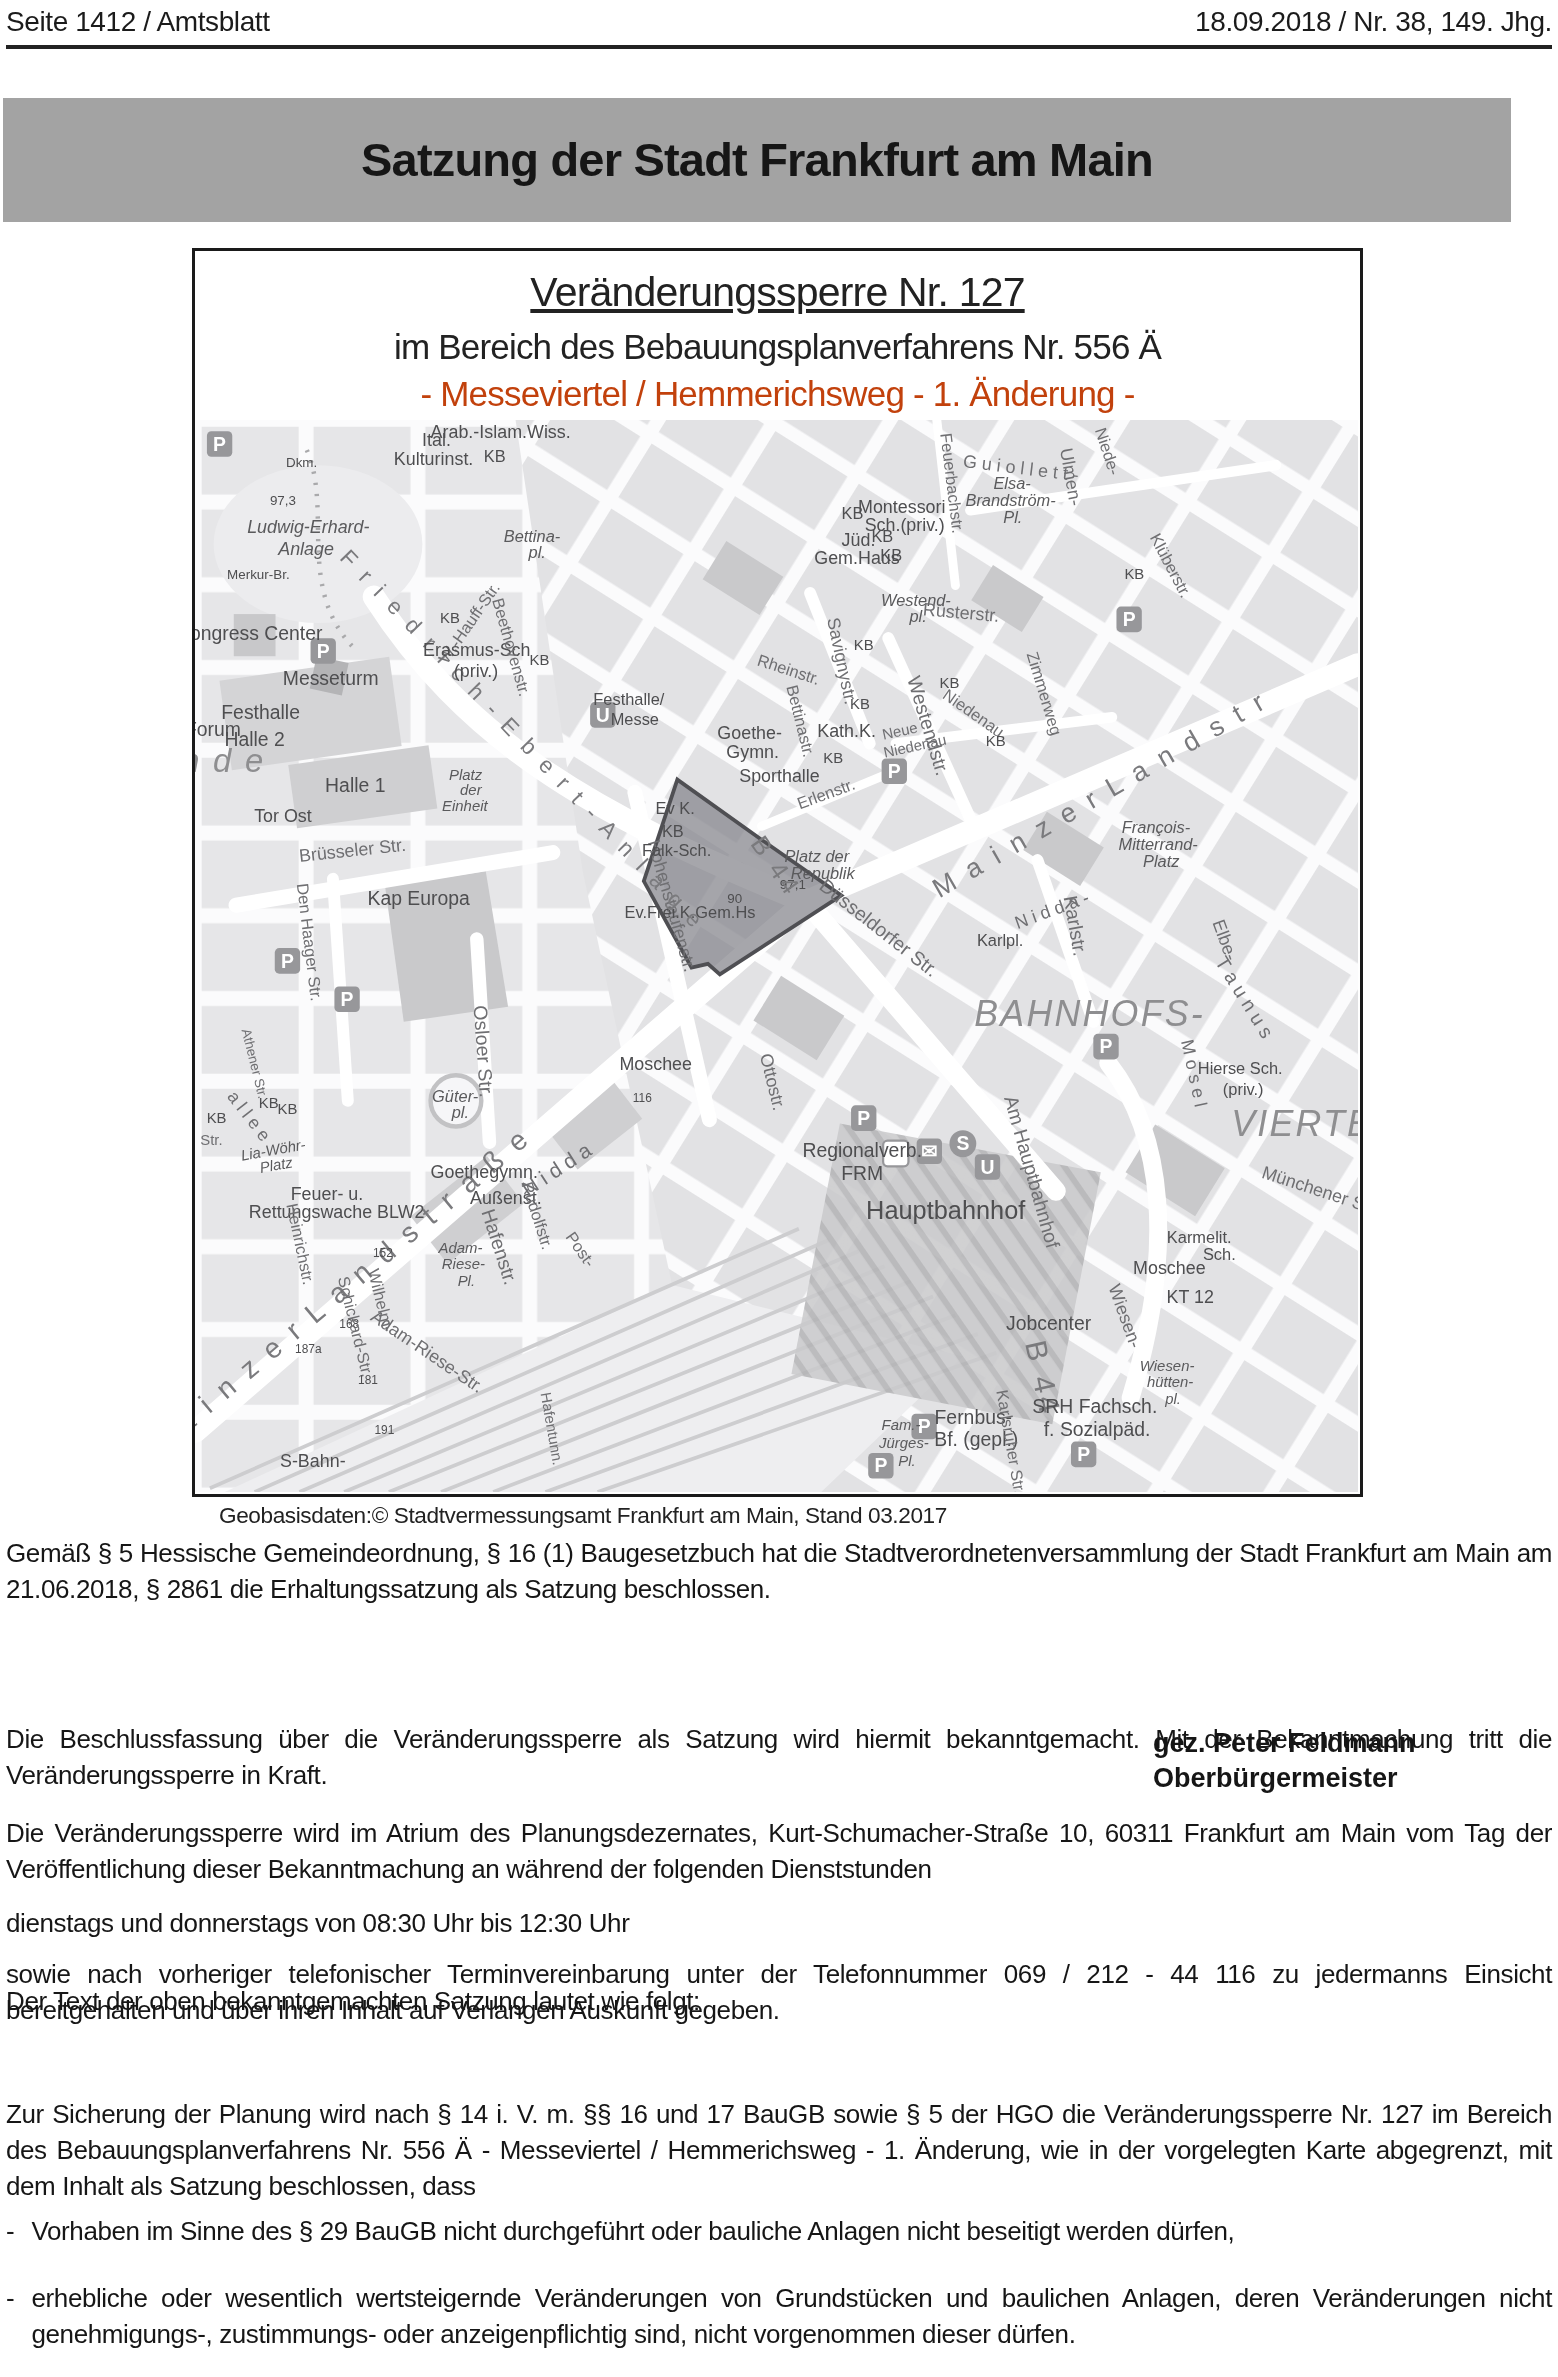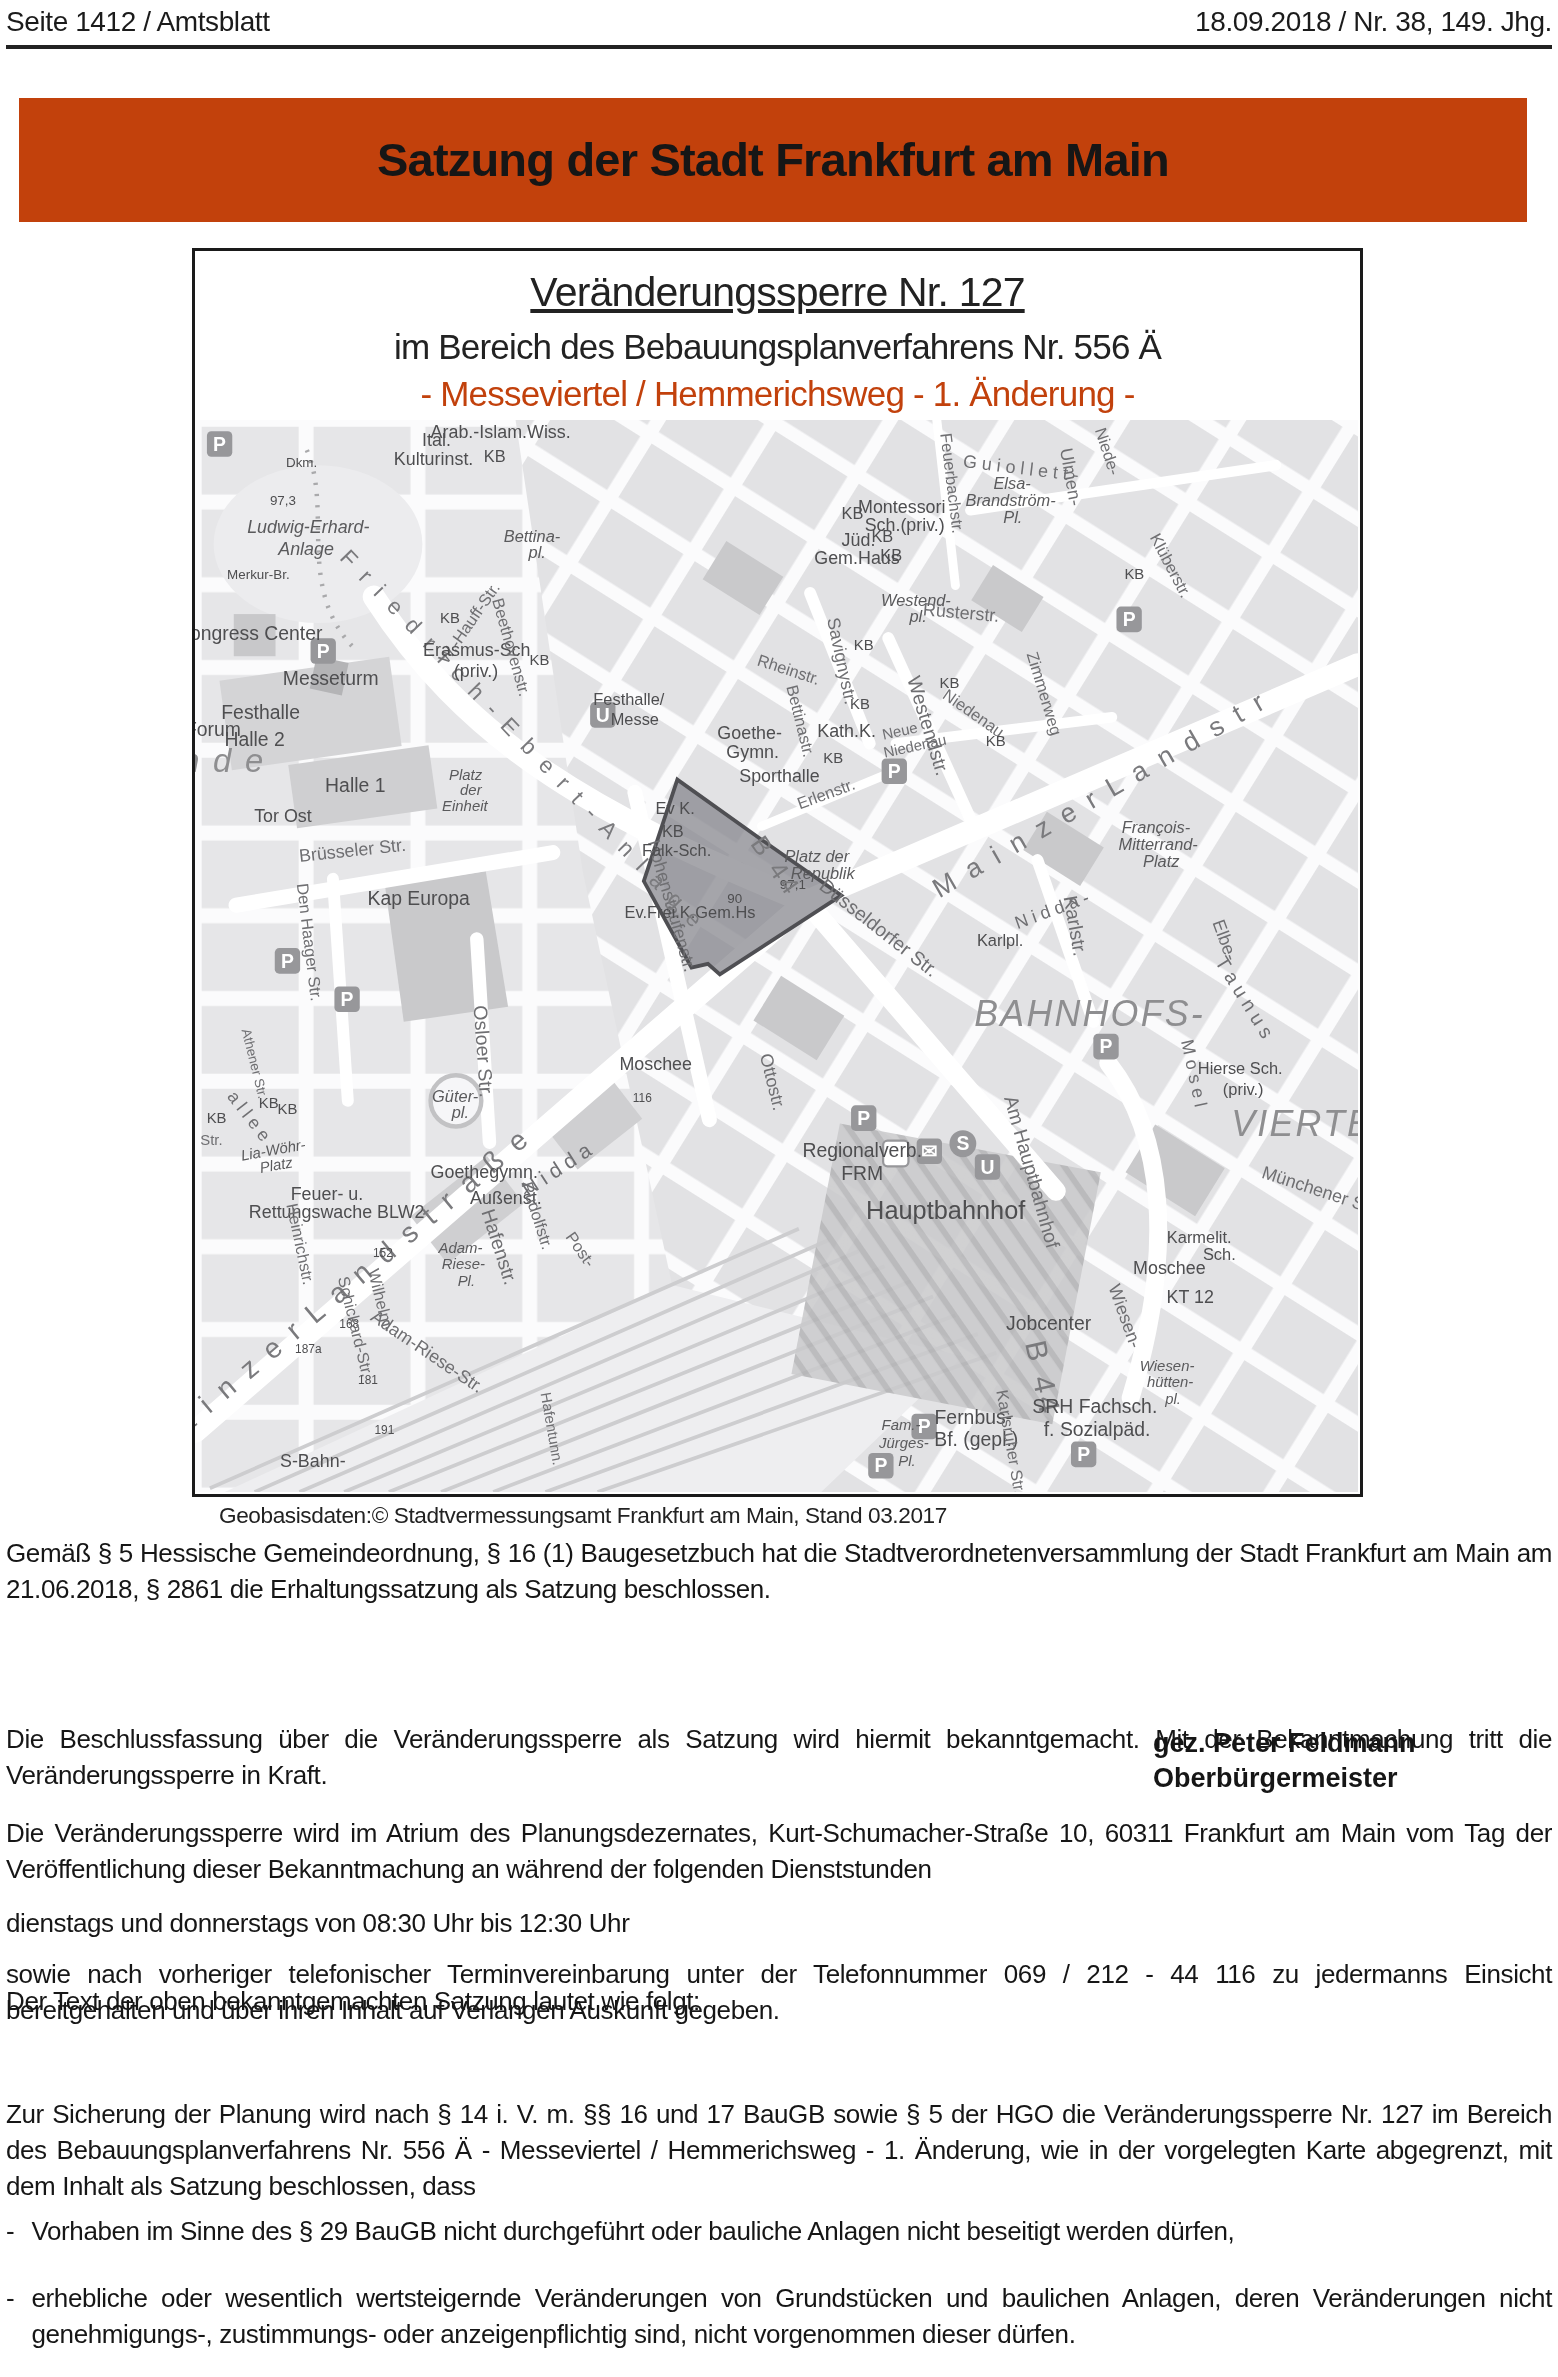--- a/index.html
+++ b/index.html
@@ -5,21 +5,21 @@
   html,body{margin:0;padding:0;background:#ffffff;}
   .page{position:relative;width:1558px;height:2377px;background:#ffffff;overflow:hidden;
         font-family:"Liberation Sans",sans-serif;color:#1b1b1b;}
   
   .hdr{position:absolute;top:6px;left:6px;right:6px;height:38px;font-size:28px;
        letter-spacing:-0.4px;color:#1b1b1b;}
   .hdr .l{position:absolute;left:0;top:0;}
   .hdr .r{position:absolute;right:0;top:0;margin-left:37px;}
   .hdr-rule{position:absolute;top:45px;left:6px;right:6px;height:3.8px;background:#222;}
   
-  .banner{position:absolute;top:98px;left:19px;width:1508px;height:124px;background:#c2410c;}
+  .banner{position:absolute;top:98px;left:3px;width:1508px;height:124px;background:#a3a3a3;}
   .banner .t{width: 100%;text-align:center;line-height:124px;font-size:47px;font-weight:bold;
              letter-spacing:-0.8px;color:#161616;}
   
   .figure{position:absolute;top:248px;left:192px;width:1171px;height:1249px;
           border:3.8px solid #1a1a1a;box-sizing:border-box;background:#fff;}
   .fig-titles{height:169px;text-align:center;}
   .ft1{font-size:41px;letter-spacing:-0.8px;padding-top:18px;color:#222;text-decoration:underline;}
   .ft2{font-size:35px;letter-spacing:-0.8px;padding-top:10.5px;color:#222;}
   .ft3{font-size:35px;letter-spacing:-0.8px;padding-top:7.5px;color:#c2410c;}
   .mapwrap{position:absolute;left:0;top:169px;width:1163px;height:1072px;overflow:hidden;}

